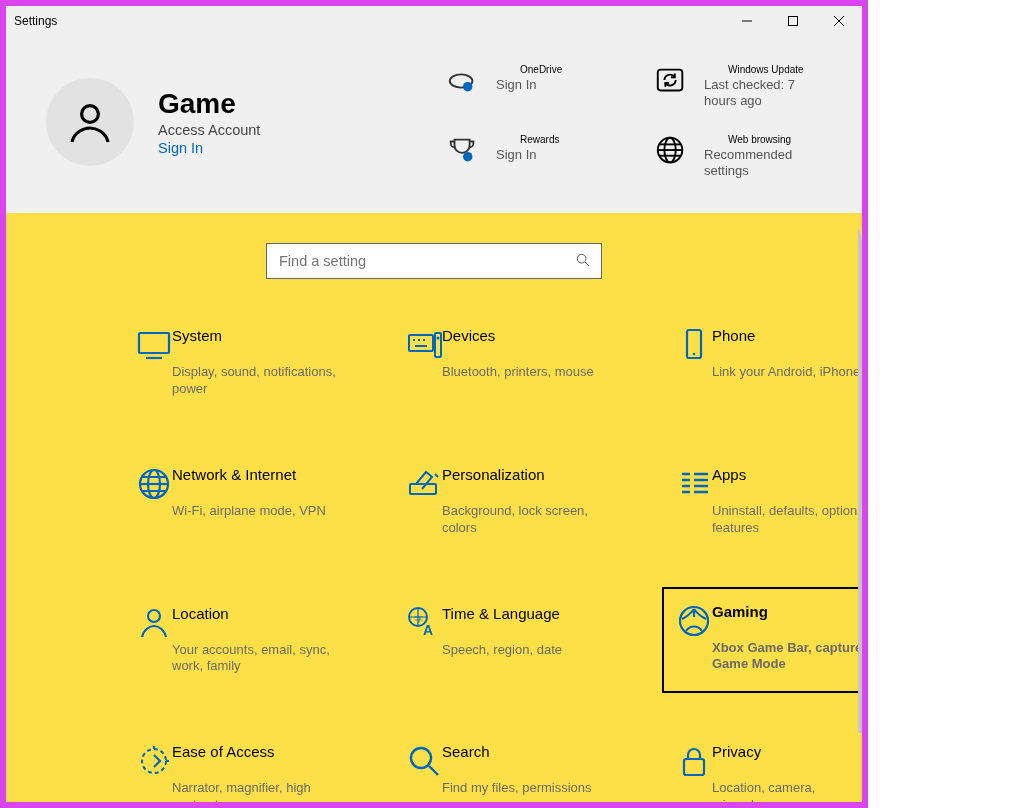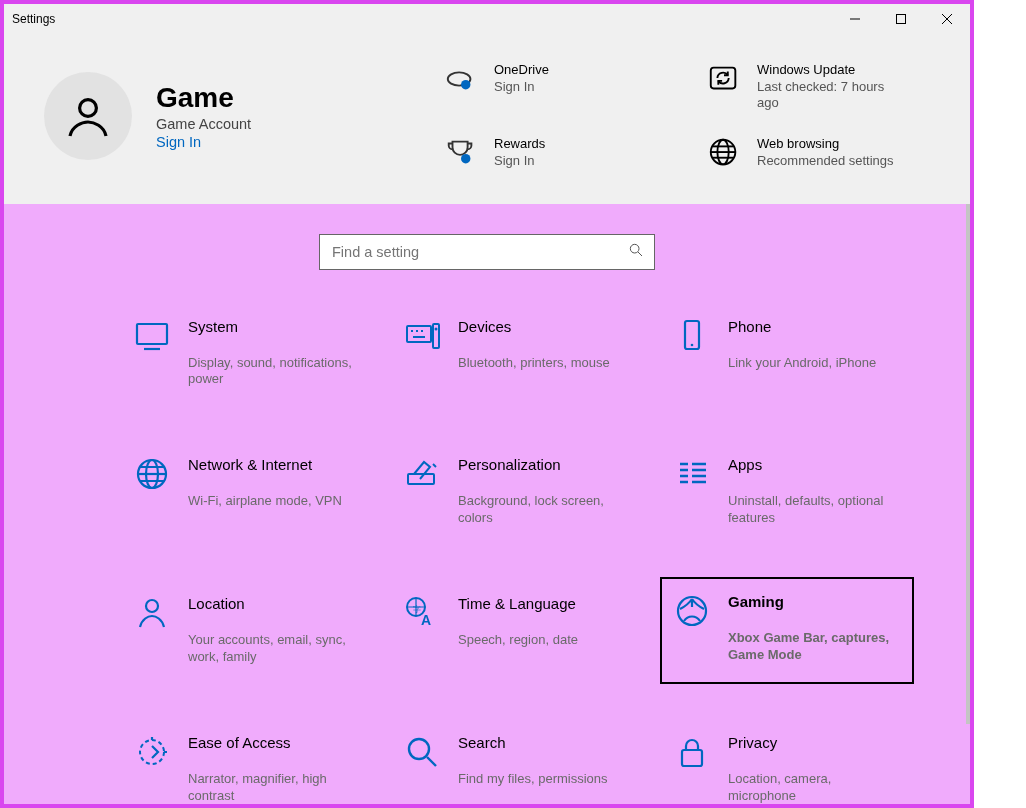--- a/index.html
+++ b/index.html
@@ -1,19 +1,19 @@
 <!DOCTYPE html>
 <html><head>
 <meta charset="utf-8">
 <style>
   * { box-sizing: border-box; font-family: "Segoe UI", Arial, sans-serif; }
   html, body { margin:0; padding:0; width:1026px; height:808px; }
   .window {
-    width:974px; height:808px; border:4px solid #d946ef;
-    background:#f0abfc; display:flex; flex-direction:column; overflow:hidden;
+    width:868px; height:808px; border:6px solid #d946ef;
+    background:#fde047; display:flex; flex-direction:column; overflow:hidden;
   }
   
   .titlebar {
     height:30px; background:#f0f0f0; display:flex; align-items:center;
     justify-content:space-between; font-size:12px; padding-left:8px;
   }
   .win-controls { display:flex; }
   .win-btn { width:46px; height:30px; display:flex; align-items:center; justify-content:center; }
   .win-btn svg { width:10px; height:10px; }
 
@@ -26,42 +26,42 @@
     width:88px; height:88px; border-radius:50%; background:#e2e2e2;
     display:flex; align-items:center; justify-content:center;
   }
   .prof-name { font-size:28px; font-weight:700; color:#000; }
   .prof-sub  { font-size:14.5px; color:#444; margin-top:2px; }
   .prof-link { font-size:14.5px; color:#0067c0; margin-top:2px; cursor:pointer; }
 
   .quick { flex:1; display:grid; grid-template-columns:1fr 1fr; column-gap:40px; row-gap:24px; padding-left:40px;}
   .q-item { display:flex; gap:16px; align-items:flex-start; }
   .q-icon { width:34px; height:34px; flex-shrink:0; display:flex; align-items:center; justify-content:center; }
-  .q-title { font-size:13px; color:#000; }
+  .q-title { font-size:10px; color:#000;margin-left:24px; }
   .q-sub   { font-size:13px; color:#555; margin-top:2px; line-height:1.25; max-width:140px;}
 
   
-  .body { flex:1; overflow:auto; position:relative; }
+  .body { flex:1; overflow:auto; position:relative;border-radius:29px; }
   .search-wrap { display:flex; justify-content:center; padding:30px 0 24px; }
   .search {
     width:336px; height:36px; border:1px solid #666; background:#fff;
     display:flex; align-items:center; padding:0 10px; font-size:14.5px;
   }
   .search input {
     flex:1; border:none; outline:none; font-size:14.5px; background:transparent;
   }
   .search-icon { color:#555; }
 
   .cat-grid {
     display:grid; grid-template-columns:repeat(3, 270px);
     column-gap:0px; row-gap:60px;
     padding:20px 0 40px 126px;
   }
   .cat {
-    display:flex; gap:18px; align-items:flex-start; width:260px;
+    display:flex; align-items:flex-start; width:260px;
     padding:4px; cursor:pointer;
   }
   .cat.highlight { outline:2px solid #000; padding:14px 8px 14px 12px; width:250px; margin:-12px 0 -12px -8px;font-weight:bold;}
   .cat-icon {
     width:36px; height:36px; flex-shrink:0; color:#0067c0;
     display:flex; align-items:center; justify-content:center;
   }
   .cat-title { font-size:15px; color:#000; }
   .cat-sub  { font-size:13px; color:#6a6a6a; line-height:1.3; margin-top:20px; max-width:170px; }
 
@@ -100,21 +100,21 @@
   <div class="header">
     <div class="profile">
       <div class="avatar">
         <svg width="48" height="48" viewBox="0 0 24 24">
           <circle cx="12" cy="8" r="4.2" stroke="#000" stroke-width="1.6" fill="none"></circle>
           <path d="M3 22c1-5 6-7 9-7s8 2 9 7" stroke="#000" stroke-width="1.6" fill="none"></path>
         </svg>
       </div>
       <div>
         <div class="prof-name">Game</div>
-        <div class="prof-sub">Game Account</div>
+        <div class="prof-sub">Access Account</div>
         <div class="prof-link">Sign In</div>
       </div>
     </div>
 
     <div class="quick" id="quick-items">
         <div class="q-item">
     <div class="q-icon">
             <svg width="34" height="34" viewBox="0 0 36 36">
               <use href="#cloud-icon"></use>
             </svg>

